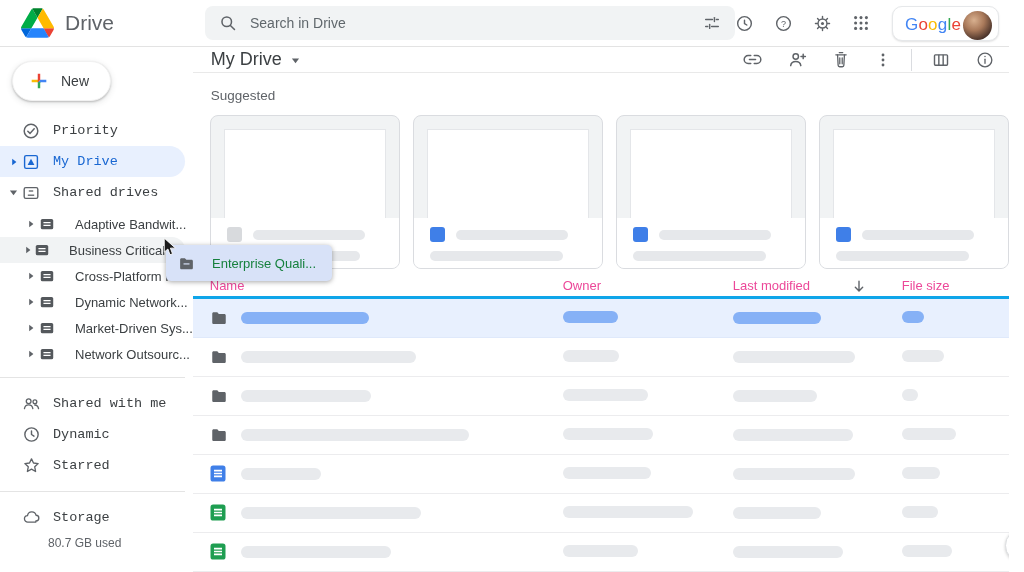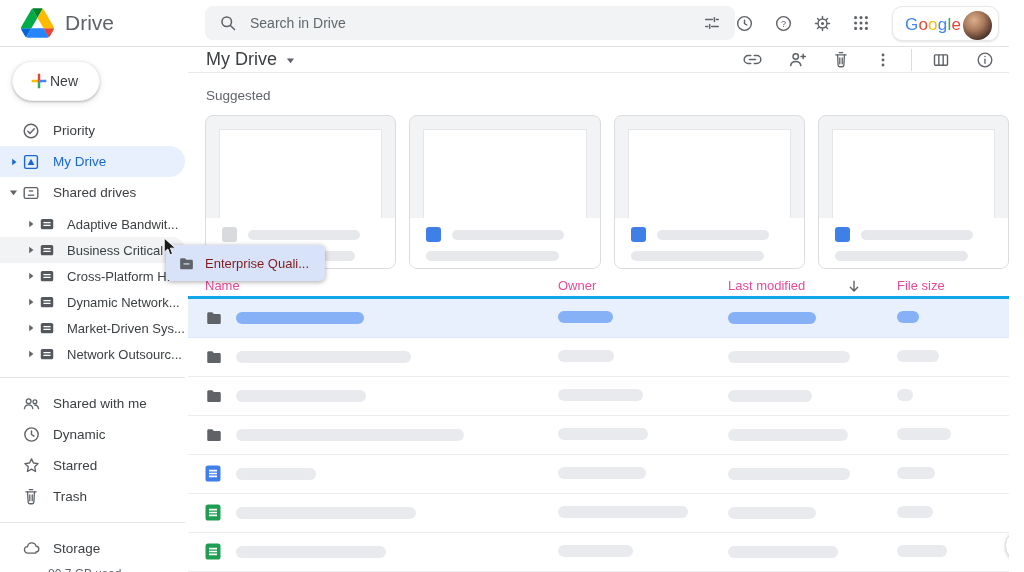--- a/index.html
+++ b/index.html
@@ -15,33 +15,33 @@
   .search-tune{margin-left:auto;display:flex;color:#5f6368;}
   .top-actions{margin-left:auto;display:flex;align-items:center;gap:20px;padding-right:10px;color:#5f6368;}
   .tb-icon{display:flex;align-items:center;}
   .google-chip{display:flex;align-items:center;gap:2px;background:#fff;border:1px solid #e6e8ea;box-shadow:0 1px 2px rgba(0,0,0,.12);border-radius:10px;padding:4px 6px 0 12px;margin-left:2px;}
   .google-word{font-size:17px;font-weight:500;letter-spacing:.2px;}
   .avatar{width:29px;height:29px;border-radius:50%;background:radial-gradient(circle at 38% 32%,#d8b08f 0%,#a9795a 38%,#4a332a 75%,#2c201c 100%);}
 
   
   .shell{display:flex;height:525px;}
   .sidebar{flex:0 0 188px;box-sizing:border-box;padding-top:12px;}
-  .new-btn{display:inline-flex;align-items:center;gap:0;margin:2px 0 14px 12px;height:38px;padding:0 21px 0 15px;background:#fff;border:1px solid #f1f1f1;border-radius:24px;box-shadow:0 1px 2px rgba(0,0,0,.2),0 2px 6px rgba(60,64,67,.15);font-size:14px;color:#3c4043;cursor:pointer;}
+  .new-btn{display:inline-flex;align-items:center;gap:11px;margin:2px 0 14px 12px;height:38px;padding:0 21px 0 15px;background:#fff;border:1px solid #f1f1f1;border-radius:24px;box-shadow:0 1px 2px rgba(0,0,0,.2),0 2px 6px rgba(60,64,67,.15);font-size:14px;color:#3c4043;cursor:pointer;}
   .nav-item{display:flex;align-items:center;height:31px;color:#3c4043;font-size:13.5px;}
   .nav-caret{width:17px;margin-left:5px;display:flex;justify-content:center;color:#5f6368;}
   .nav-icon{width:19px;display:flex;color:#5f6368;}
-  .nav-label{margin-left:12px;white-space:nowrap;}
+  .nav-label{margin-left:12px;white-space:nowrap;font-family:Liberation Mono, monospace;}
   .nav-item.selected{background:#e8f0fe;border-radius:0 16px 16px 0;width:185px;box-sizing:border-box;color:#1967d2;font-weight:500;}
   .nav-item.selected .nav-icon,.nav-item.selected .nav-caret{color:#1967d2;}
   .child-list{margin-top:3px;}
   .child-item{display:flex;align-items:center;height:26px;font-size:13px;color:#3c4043;}
   .child-item.hovered{background:#f1f3f4;border-radius:0 13px 13px 0;width:185px;box-sizing:border-box;}
   .child-caret{margin-left:24px;width:13px;display:flex;justify-content:center;color:#5f6368;}
   .child-icon{width:17px;display:flex;color:#54585c;margin-left:2px;}
-  .child-label{margin-left:11px;white-space:nowrap;}
+  .child-label{margin-left:19px;white-space:nowrap;}
   .sb-divider{border-top:1px solid #e4e4e4;width:185px;margin:10px 0;}
   .storage-used{margin:3px 0 0 48px;font-size:12px;color:#5f6368;}
 
   
   .content{flex:1;min-width:0;display:flex;flex-direction:column;position:relative;}
   .content-header{height:43px;display:flex;align-items:center;padding:0 14px 0 18px;border-bottom:1px solid #e9e9e9;box-sizing:border-box;}
   .page-title{display:flex;align-items:center;gap:9px;font-size:18px;color:#3c4043;cursor:pointer;}
   .title-caret{display:flex;color:#5f6368;margin-top:2px;}
   .toolbar{margin-left:auto;display:flex;align-items:center;gap:24px;color:#5f6368;}
   .tdivider{width:1px;height:22px;background:#dadce0;margin:0 -5px;}
@@ -64,21 +64,21 @@
   .sort-arrow{margin-left:42px;display:flex;color:#5f6368;}
   .col-size{flex:1;}
   .trow{display:flex;align-items:center;height:39px;padding-left:17px;border-bottom:1px solid #ececee;box-sizing:border-box;}
   .trow.selected{background:#e8f0fe;border-bottom-color:#dfe9fb;}
   .row-icon{width:18px;height:18px;display:flex;color:#5f6368;}
   .pill{height:12px;border-radius:6px;background:#e8eaed;}
   .p-name{margin-left:13px;}
   .trow.selected .pill{background:#86b1f6;}
 
   
-  .drag-tooltip{position:absolute;left:166px;top:245px;height:36px;display:flex;align-items:center;gap:10px;padding:0 16px 0 12px;background:#d8e2f8;border-radius:5px;box-shadow:0 1px 5px rgba(0,0,0,.35);z-index:20;font-size:13px;color:#7f1d1d;white-space:nowrap;}
+  .drag-tooltip{position:absolute;left:166px;top:245px;height:36px;display:flex;align-items:center;gap:17px;padding:0 16px 0 12px;background:#d8e2f8;border-radius:5px;box-shadow:0 1px 5px rgba(0,0,0,.35);z-index:20;font-size:13px;color:#15803d;white-space:nowrap;}
   .mouse-cursor{position:absolute;left:163px;top:238px;z-index:25;}
   .panel-toggle{position:absolute;left:1005px;top:529px;width:31px;height:31px;border-radius:50%;background:#fff;border:1px solid #dcdee0;box-shadow:0 1px 3px rgba(0,0,0,.2);display:flex;align-items:center;justify-content:center;color:#5f6368;z-index:5;}
 </style>
 </head>
 <body>
 
 <div class="page">
 
   <div class="topbar">
     <div class="logo-area">
@@ -322,31 +322,20 @@
   </div>
           <div class="nav-item">
     <span class="nav-caret"></span>
     <span class="nav-icon">
               <svg width="19" height="19" viewBox="0 0 20 20" fill="none" stroke="currentColor" stroke-width="1.4" stroke-linejoin="round">
                 <path d="M10 3l2.1 4.4 4.9.6-3.6 3.4.9 4.9L10 13.9l-4.3 2.4.9-4.9L3 8l4.9-.6z"></path>
               </svg>
             </span>
     <span class="nav-label">Starred</span>
   </div>
-          <div class="nav-item">
-    <span class="nav-caret"></span>
-    <span class="nav-icon">
-              <svg width="18" height="19" viewBox="0 0 20 22" fill="none" stroke="currentColor" stroke-width="1.5" stroke-linecap="round">
-                <path d="M4 5.6h12M8 3h4"></path>
-                <path d="M6 5.6l.7 12.2c0 .9.8 1.6 1.7 1.6h3.2c.9 0 1.7-.7 1.7-1.6L14 5.6"></path>
-                <path d="M8.6 9v7M11.4 9v7"></path>
-              </svg>
-            </span>
-    <span class="nav-label">Trash</span>
-  </div>
         </div>
       <div class="sb-divider"></div>
 
       <div class="nav-item">
         <span class="nav-caret"></span>
         <span class="nav-icon">
             <svg width="19" height="19" viewBox="0 0 20 20" fill="none" stroke="currentColor" stroke-width="1.4">
               <path d="M14.6 14.8H6.2a3.4 3.4 0 0 1-.4-6.8 4.6 4.6 0 0 1 9-.4 3 3 0 0 1-.2 6z" stroke-linejoin="round"></path>
             </svg>
           </span>

